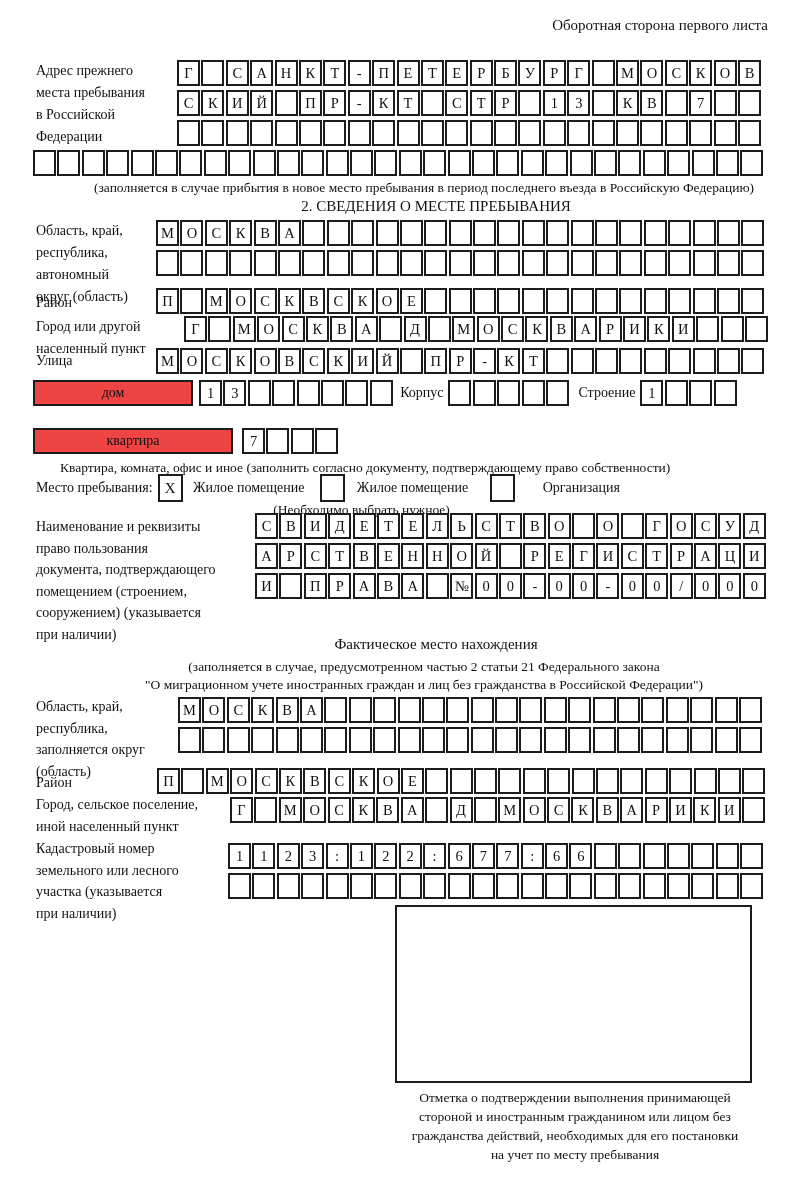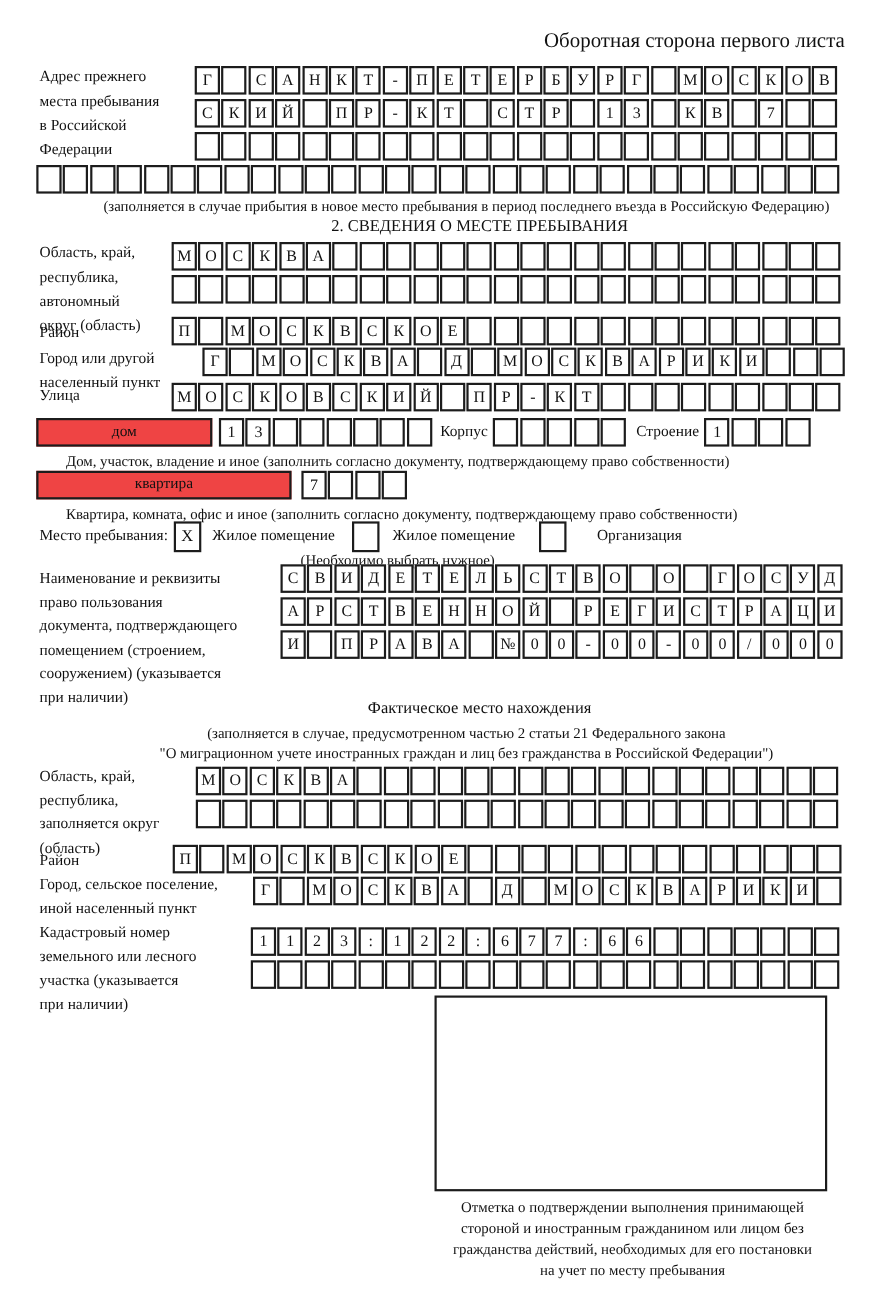--- a/index.html
+++ b/index.html
@@ -1,20 +1,20 @@
 <!DOCTYPE html>
 <html><head>
 <meta charset="utf-8">
 <style>
   html,body{margin:0;padding:0;background:#e8e8e8;}
   .page{
     position:relative;width:800px;height:1180px;background:#fff;margin:0 auto;
     font-family:"Liberation Serif","DejaVu Serif",serif;color:#111;overflow:hidden;
   }
-  .hdr-note{position:absolute;top:27px;right:32px;font-size:19px;white-space:nowrap;}
+  .hdr-note{position:absolute;top:17px;right:32px;font-size:15px;white-space:nowrap;}
   .lbl{position:absolute;font-size:14px;line-height:22px;white-space:nowrap;}
   .lbl.lh21 div{line-height:21.5px;}
   .boxrow{position:absolute;display:flex;}
   .boxrow.inline{position:static;display:flex;}
   .cell{
     box-sizing:border-box;flex:none;width:23px;height:26px;border:2px solid #1c1c1c;
     margin-right:1.4px;display:inline-flex;align-items:center;justify-content:center;
     font-size:14.5px;background:#fff;
   }
   .cell.cb{width:25px;height:28px;font-size:15px;}
@@ -330,24 +330,23 @@
         <span class="cell"></span>
       </div>
     <div class="inl-lbl" style="margin:0 5px 0 8px">Строение</div>
     <div class="boxrow inline">
         <span class="cell">1</span>
         <span class="cell"></span>
         <span class="cell"></span>
         <span class="cell"></span>
       </div>
   </div>
-  <div class="caption" style="left:36px;top:412px">Дом, участок, владение и иное (заполнить согласно документу, подтверждающему право собственности)</div>
 
   <div class="hrow" style="left:33px;top:428px">
-    <div class="labelbox" style="width:232px;margin-right:9px">квартира</div>
+    <div class="labelbox" style="width:200px;margin-right:9px">квартира</div>
     <div class="boxrow inline">
         <span class="cell">7</span>
         <span class="cell"></span>
         <span class="cell"></span>
         <span class="cell"></span>
       </div>
   </div>
   <div class="caption" style="left:36px;top:460px">Квартира, комната, офис и иное (заполнить согласно документу, подтверждающему право собственности)</div>
 
   <div class="hrow" style="left:36px;top:474px">

